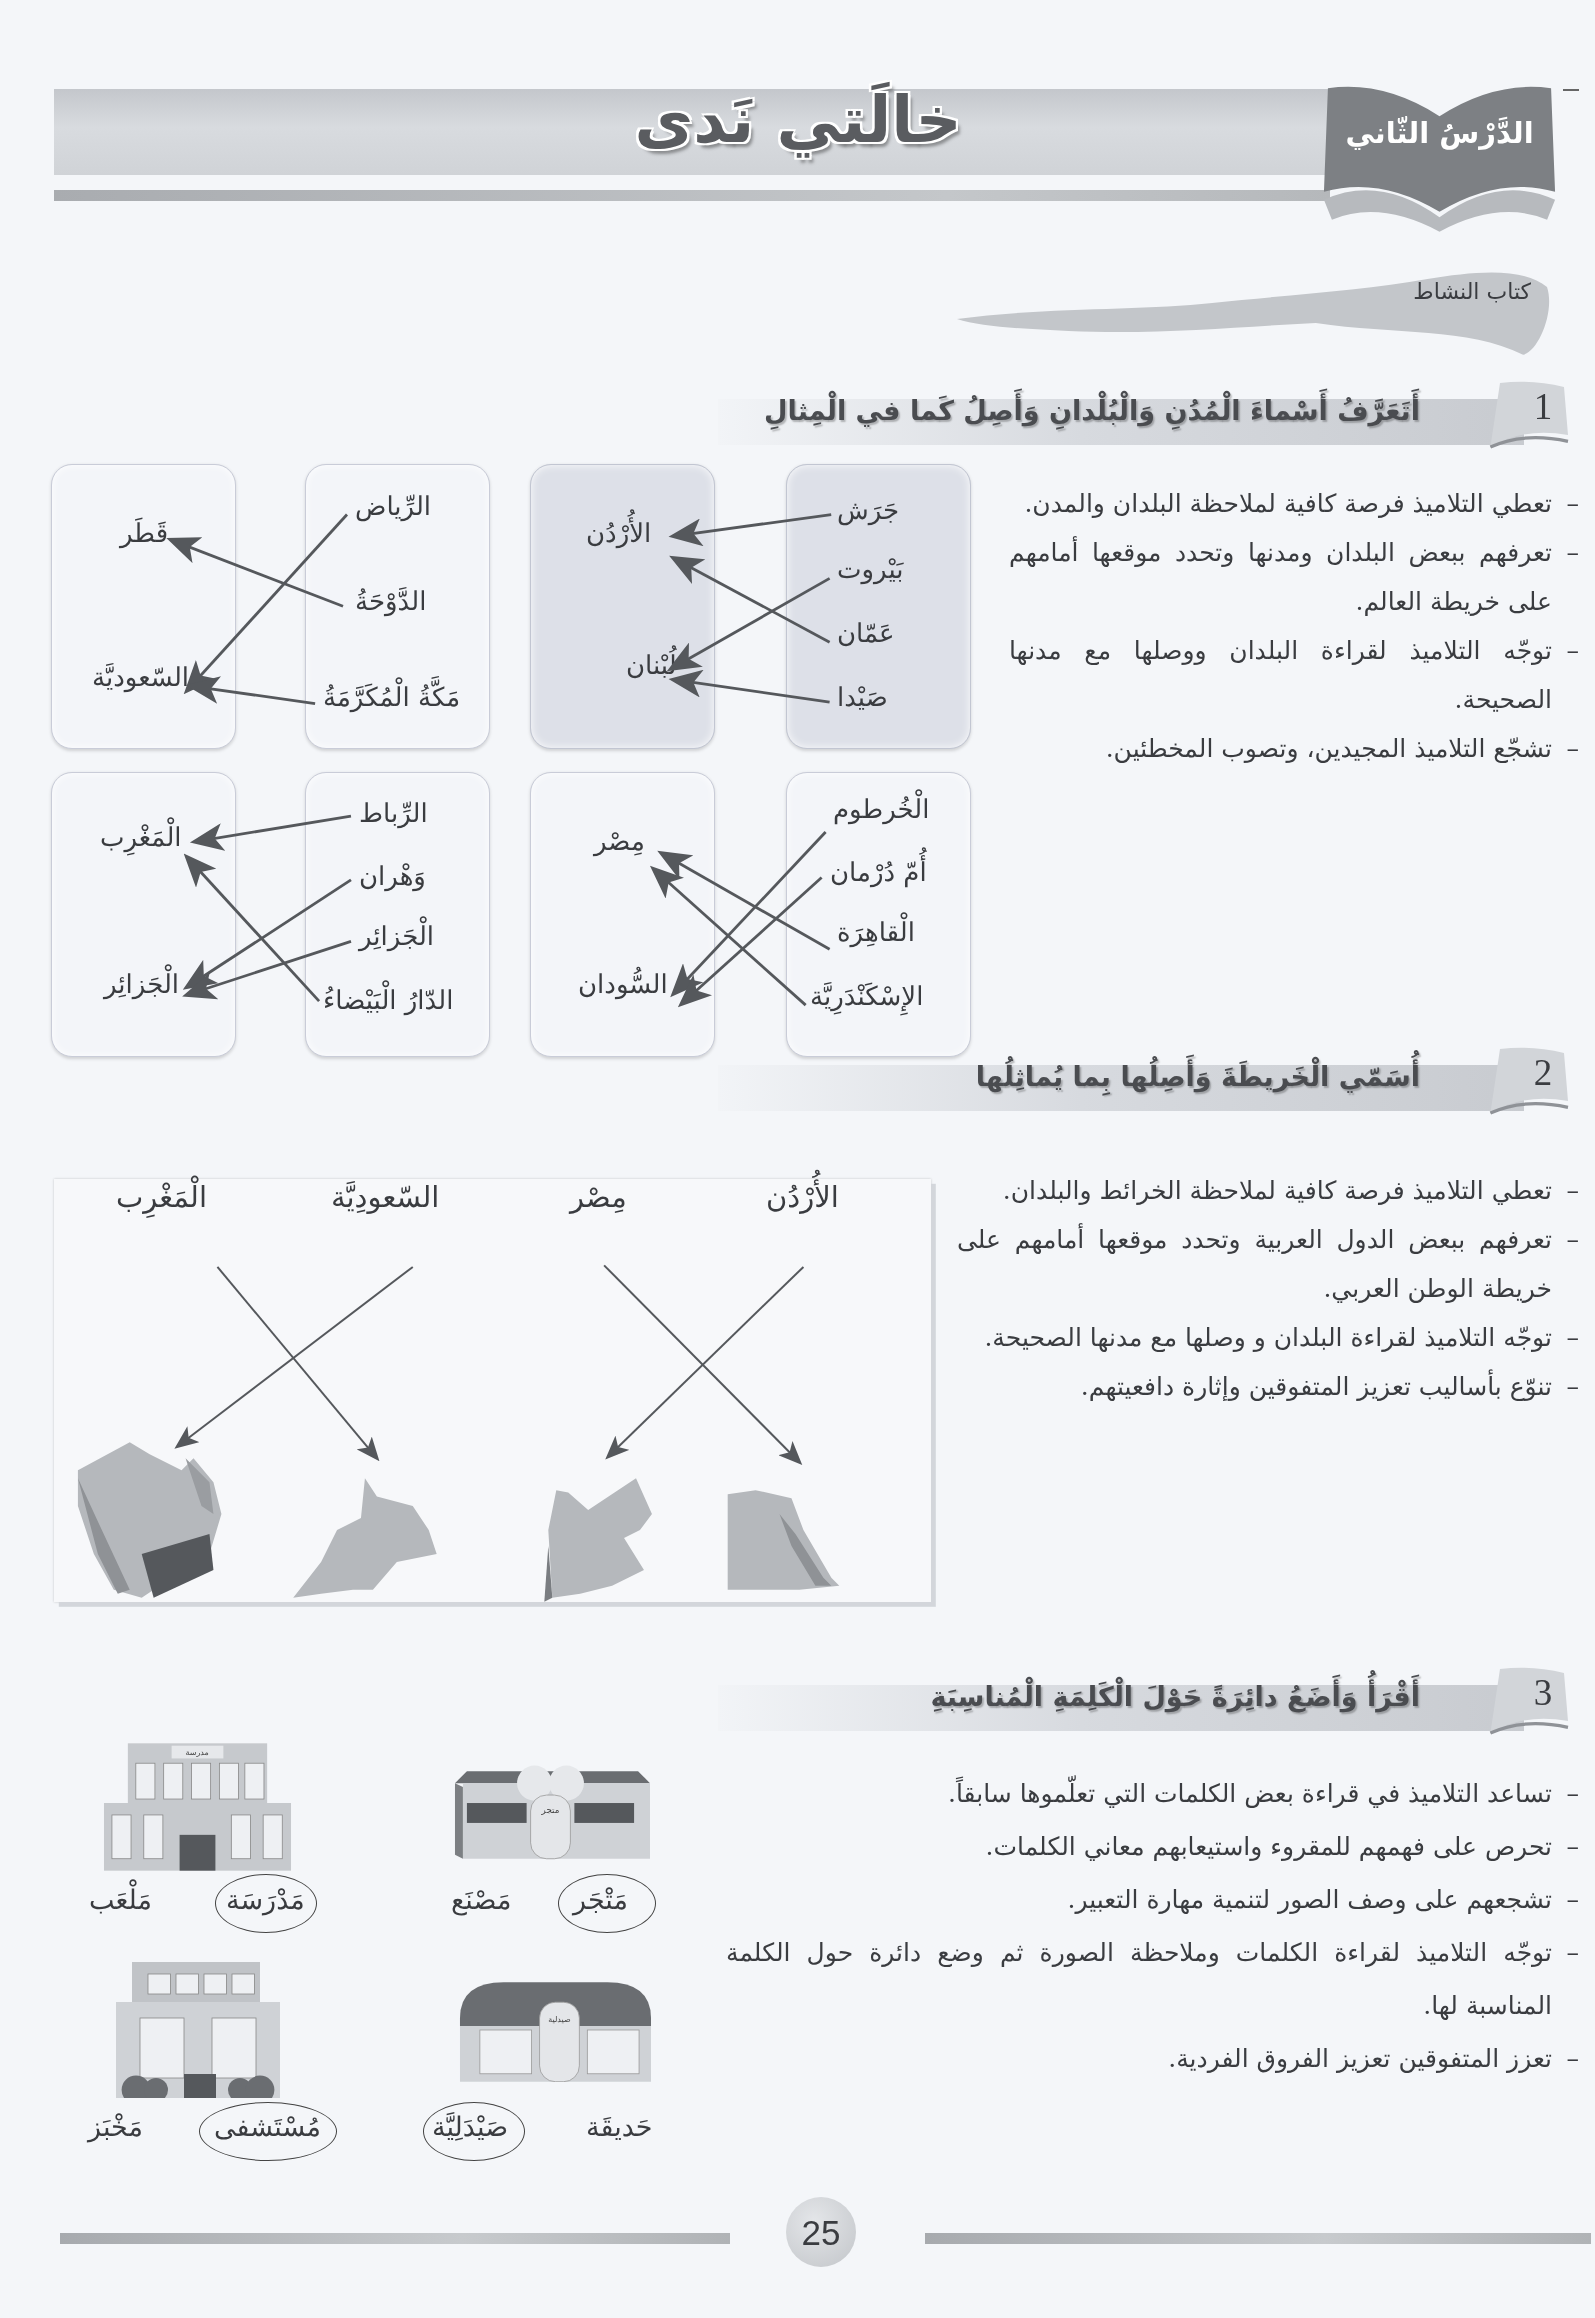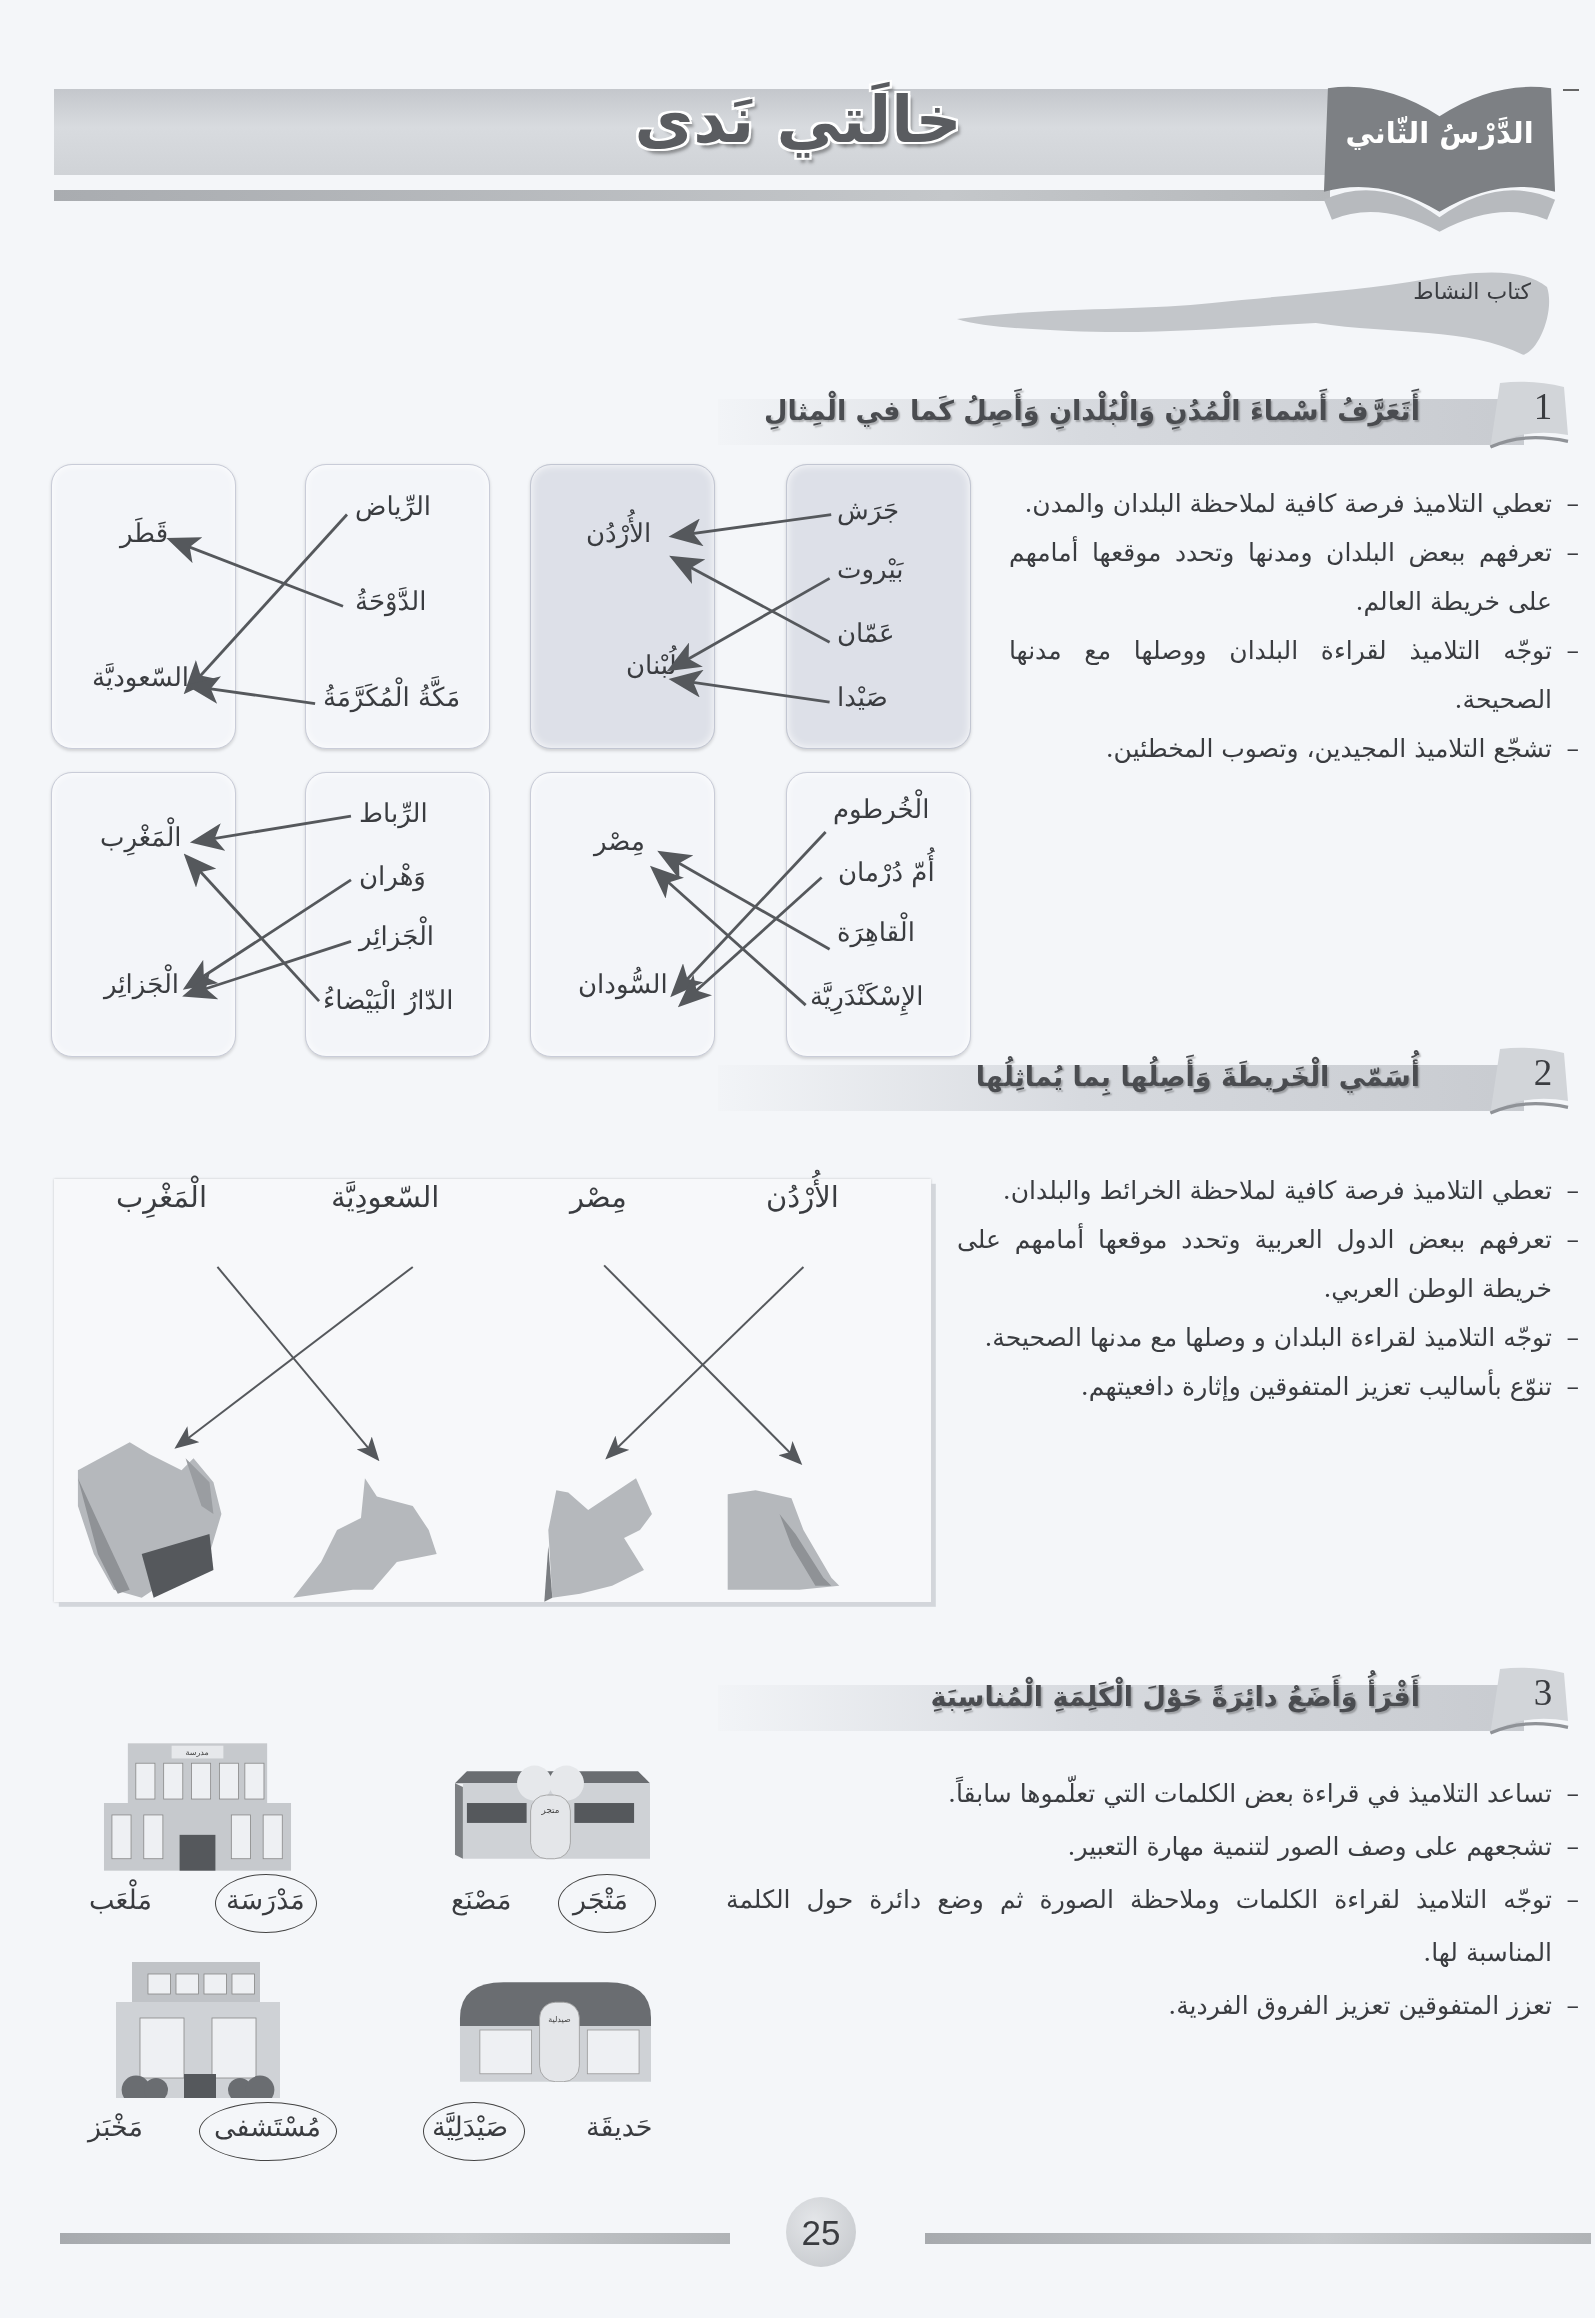--- a/index.html
+++ b/index.html
@@ -153,21 +153,21 @@
 <div class="word" style="left:586px;top:518px;">الأُرْدُن</div>
 <div class="word" style="left:626px;top:650px;">لُبْنان</div>
 
 <div class="word" style="left:355px;top:491px;">الرِّياض</div>
 <div class="word" style="left:355px;top:586px;">الدَّوْحَةُ</div>
 <div class="word" style="left:323px;top:682px;">مَكَّةُ الْمُكَرَّمَةُ</div>
 <div class="word" style="left:120px;top:518px;">قَطَر</div>
 <div class="word" style="left:92px;top:662px;">السّعوديَّة</div>
 
 <div class="word" style="left:833px;top:794px;">الْخُرطوم</div>
-<div class="word" style="left:830px;top:857px;margin-left:8px;">أُمّ دُرْمان</div>
+<div class="word" style="left:830px;top:857px;">أُمّ دُرْمان</div>
 <div class="word" style="left:837px;top:917px;">الْقاهِرَة</div>
 <div class="word" style="left:810px;top:981px;">الإِسْكَنْدَرِيَّة</div>
 <div class="word" style="left:594px;top:826px;">مِصْر</div>
 <div class="word" style="left:578px;top:969px;">السُّودان</div>
 
 <div class="word" style="left:359px;top:798px;">الرِّباط</div>
 <div class="word" style="left:359px;top:861px;">وَهْران</div>
 <div class="word" style="left:359px;top:921px;">الْجَزائِر</div>
 <div class="word" style="left:323px;top:985px;">الدّارُ الْبَيْضاءُ</div>
 <div class="word" style="left:100px;top:822px;">الْمَغْرِب</div>
@@ -261,20 +261,21 @@
 <div class="abs sec-bar" style="left:718px;top:1685px;width:806px;"></div>
 <svg class="abs sec-num-badge" style="left:1484px;top:1665px;" viewBox="0 0 110 90">
   <path d="M8 85 Q50 60 105 70 L100 10 Q60 0 20 5 Z" fill="#d2d5d9"></path>
   <path d="M8 85 Q50 66 105 78" stroke="#8f9297" stroke-width="4" fill="none"></path>
 </svg>
 <div class="abs sec-num" style="left:1519px;top:1671px;">3</div>
 <div class="abs sec-title" style="left:718px;top:1681px;width:702px;">أَقْرَأُ وَأَضَعُ دائِرَةً حَوْلَ الْكَلِمَةِ الْمُناسِبَةِ</div>
 
 <div class="abs bullets" style="left:726px;top:1767px;width:853px;line-height:53px;">
   <div class="b">تساعد التلاميذ في قراءة بعض الكلمات التي تعلّموها سابقاً.</div>
+  <div class="b">تحرص على فهمهم للمقروء واستيعابهم معاني الكلمات.</div>
   <div class="b">تشجعهم على وصف الصور لتنمية مهارة التعبير.</div>
   <div class="b">توجّه التلاميذ لقراءة الكلمات وملاحظة الصورة ثم وضع دائرة حول الكلمة المناسبة لها.</div>
   <div class="b">تعزز المتفوقين تعزيز الفروق الفردية.</div>
 </div>
 
 <svg class="abs" style="left:451px;top:1755px;width:199px;height:108px;" viewBox="0 0 250 135">
   <path d="M20 20 L235 20 L250 35 L5 35 Z" fill="#6a6d71"></path>
   <path d="M5 35 L5 125 L15 130 L15 40 Z" fill="#7c7f83"></path>
   <rect x="15" y="35" width="235" height="95" fill="#cfd2d6"></rect>
   <circle cx="105" cy="35" r="22" fill="#e6e8eb"></circle>

